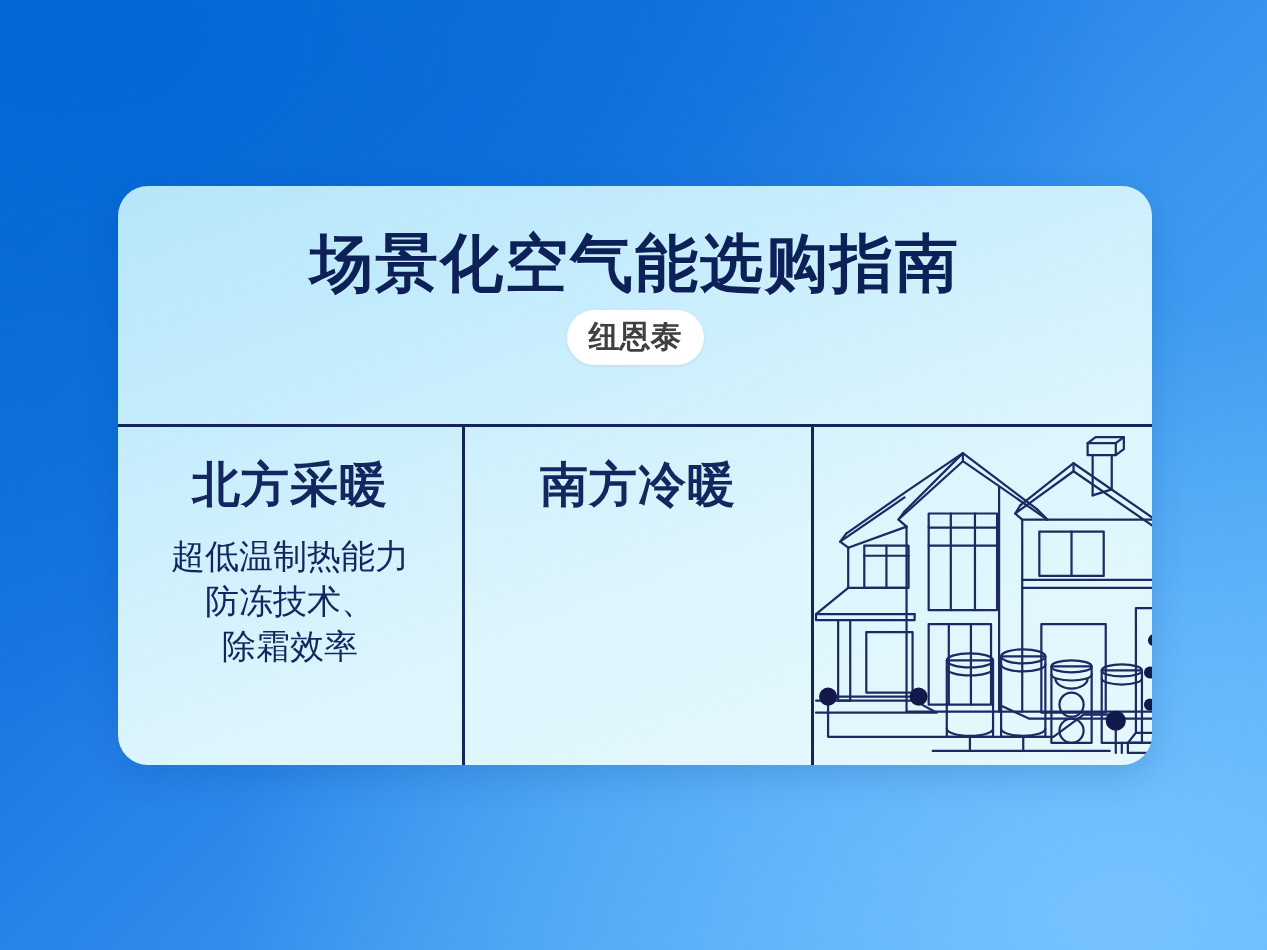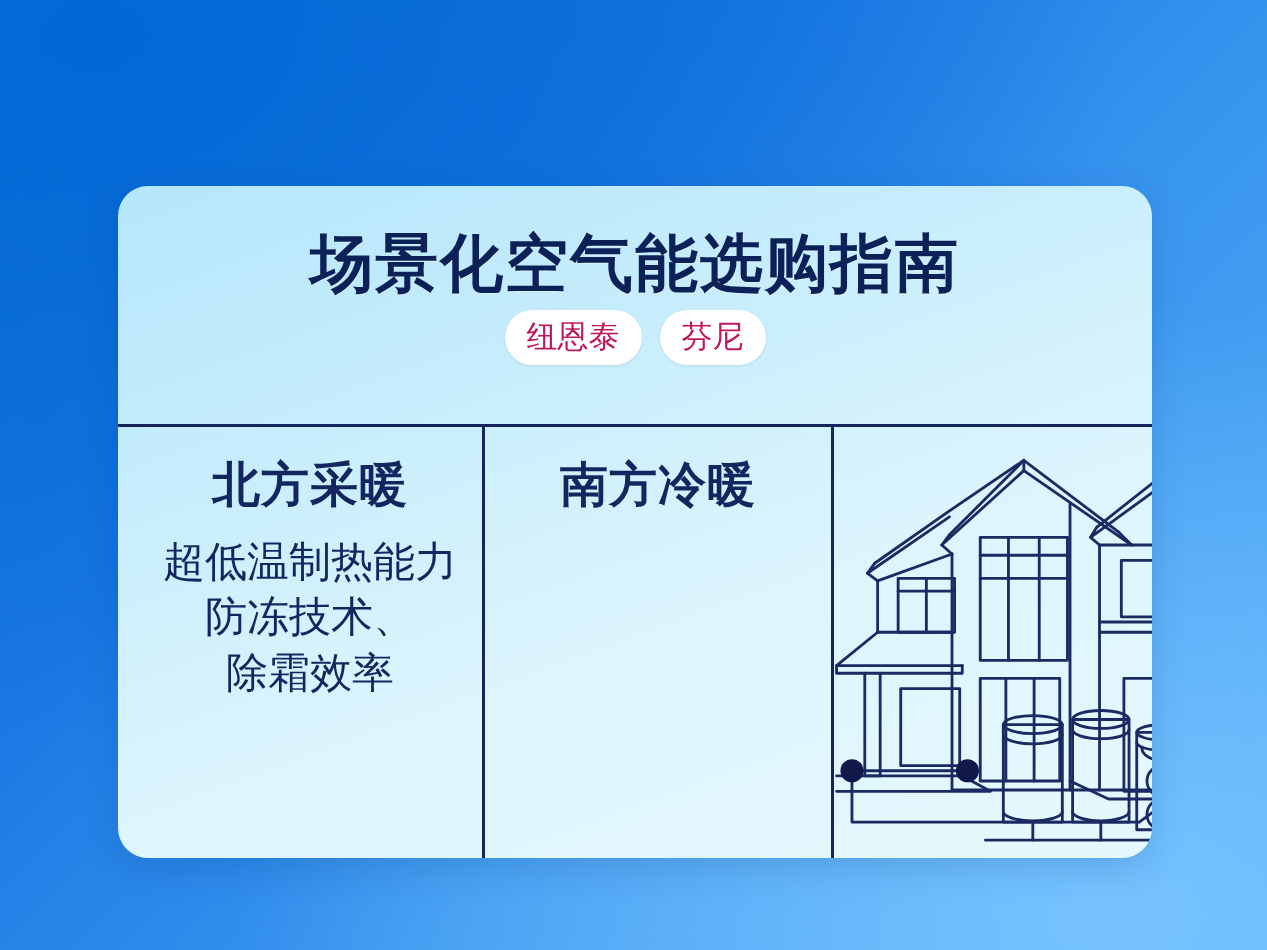--- a/index.html
+++ b/index.html
@@ -25,21 +25,21 @@
       linear-gradient(135deg, #0a6ed6 0%, #1b78e4 32%, #3a97ef 62%, #57b0f8 100%);
     overflow: hidden;
   }
 
   
   .card {
     position: absolute;
     left: 118px;
     top: 186px;
     width: 1034px;
-    height: 672px;
+    height: 579px;
     border-radius: 30px;
     background: linear-gradient(160deg, #b6e6fb 0%, #c4ecfc 26%, #ddf5fd 62%, #e6f8fd 100%);
     box-shadow: 0 10px 34px rgba(4, 58, 120, 0.18);
     overflow: hidden;
     display: flex;
     flex-direction: column;
   }
 
   
   .card-header {
@@ -63,43 +63,42 @@
     text-shadow: 0 1px 0 rgba(255,255,255,0.35);
   }
   .brand-row {
     margin-top: 14px;
     display: flex;
     align-items: center;
     gap: 18px;
   }
   .brand-pill {
     background: #ffffff;
-    color: #be185d;
+    color: #404040;
     font-size: 31px;
-    font-weight: 400;
+    font-weight: 700;
     line-height: 1;
     padding: 11px 22px 13px 22px;
     border-radius: 999px;
     white-space: nowrap;
     box-shadow: 0 1px 3px rgba(10, 60, 130, 0.10);
   }
 
   .divider-h {
     height: 3px;
     background: #16245c;
     width: 100%;
     flex: 0 0 3px;
   }
 
   
   .card-body {
     flex: 1 1 auto;
     display: flex;
     min-height: 0;
-    padding-left: 20px;
   }
   .col {
     position: relative;
     min-width: 0;
     box-sizing: border-box;
   }
   .col-text {
     flex: 0 0 344px;
     display: flex;
     flex-direction: column;
@@ -123,21 +122,21 @@
   .col-heading {
     font-size: 48px;
     font-weight: 800;
     color: #14265f;
     letter-spacing: 1px;
     white-space: nowrap;
     line-height: 1.1;
   }
   .col-desc {
     margin-top: 22px;
-    font-size: 42px;
+    font-size: 34px;
     font-weight: 500;
     color: #14265f;
     line-height: 1.32;
     text-align: center;
     padding: 0 8px;
     white-space: pre-line;
   }
 
   
   .illus-svg {
@@ -154,21 +153,20 @@
 
 <div class="poster">
 
   <div class="card">
 
     <div class="card-header">
       <div class="card-title">场景化空气能选购指南</div>
 
       <div class="brand-row">
         <span class="brand-pill">纽恩泰</span>
-        <span class="brand-pill">芬尼</span>
       </div>
     </div>
 
     <div class="divider-h"></div>
 
     <div class="card-body">
 
       <div class="col col-text">
         <div class="col-heading">北方采暖</div>
         <div class="col-desc">超低温制热能力

